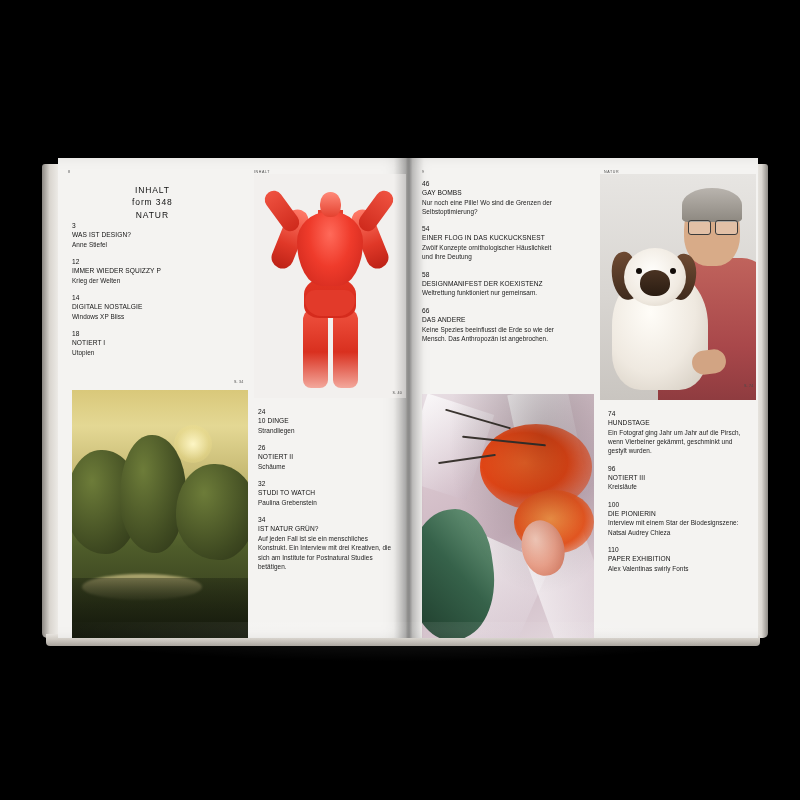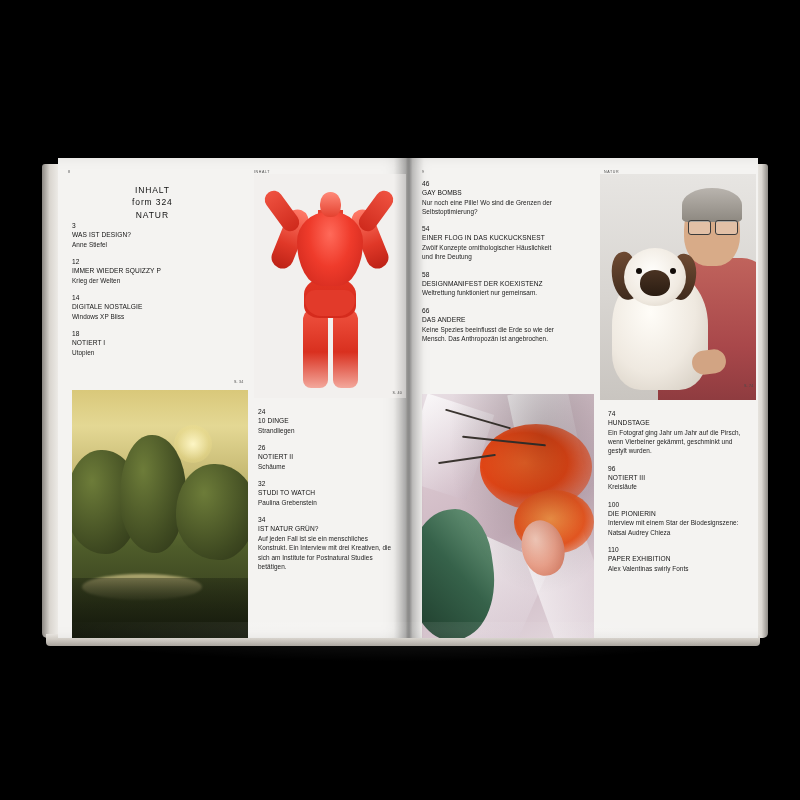--- a/index.html
+++ b/index.html
@@ -459,21 +459,21 @@
     <div class="edge-right"></div>
     <div class="edge-bottom"></div>
 
     <div class="page page-left">
 
       <div class="folio" style="left:10px; top:12px;">8</div>
       <div class="run-head" style="left:196px; top:12px;">INHALT</div>
 
       <div class="masthead">
         <div>INHALT</div>
-        <div>form 324</div>
+        <div>form 348</div>
         <div>NATUR</div>
       </div>
 
       <div class="toc-col-left">
         <div class="entry">
           <div class="pg">3</div>
           <div class="ttl">WAS IST DESIGN?</div>
           <div class="sub">Anne Stiefel</div>
         </div>
         <div class="entry">

